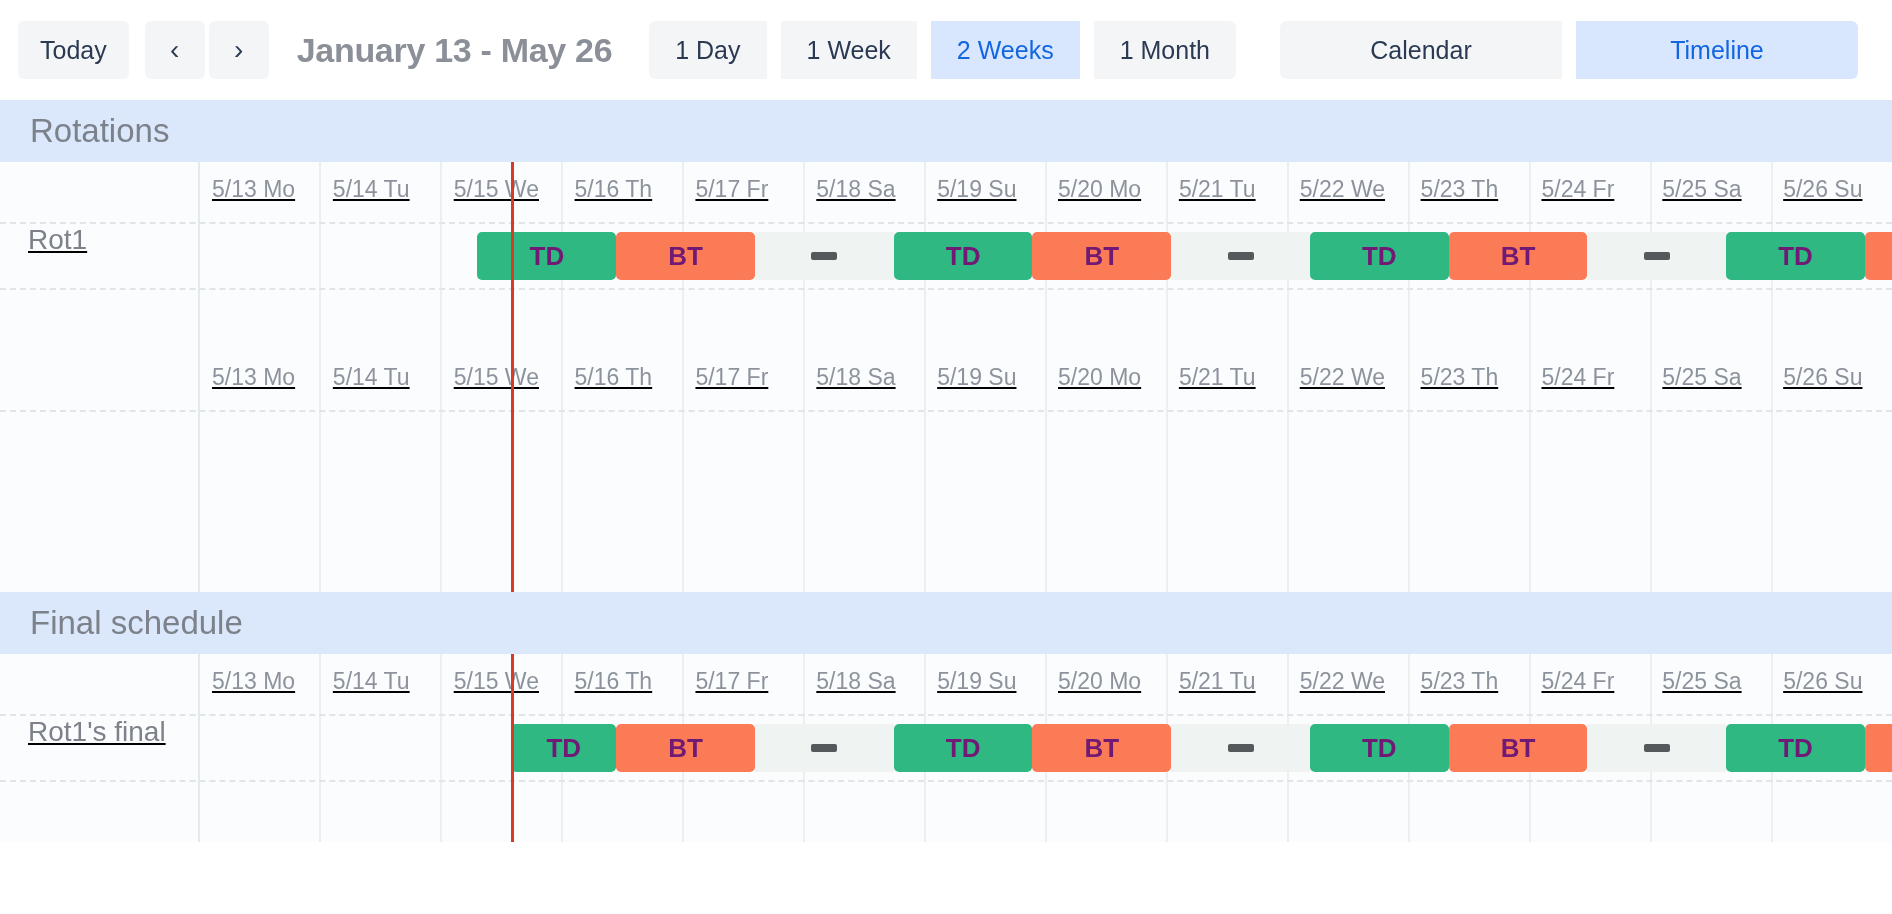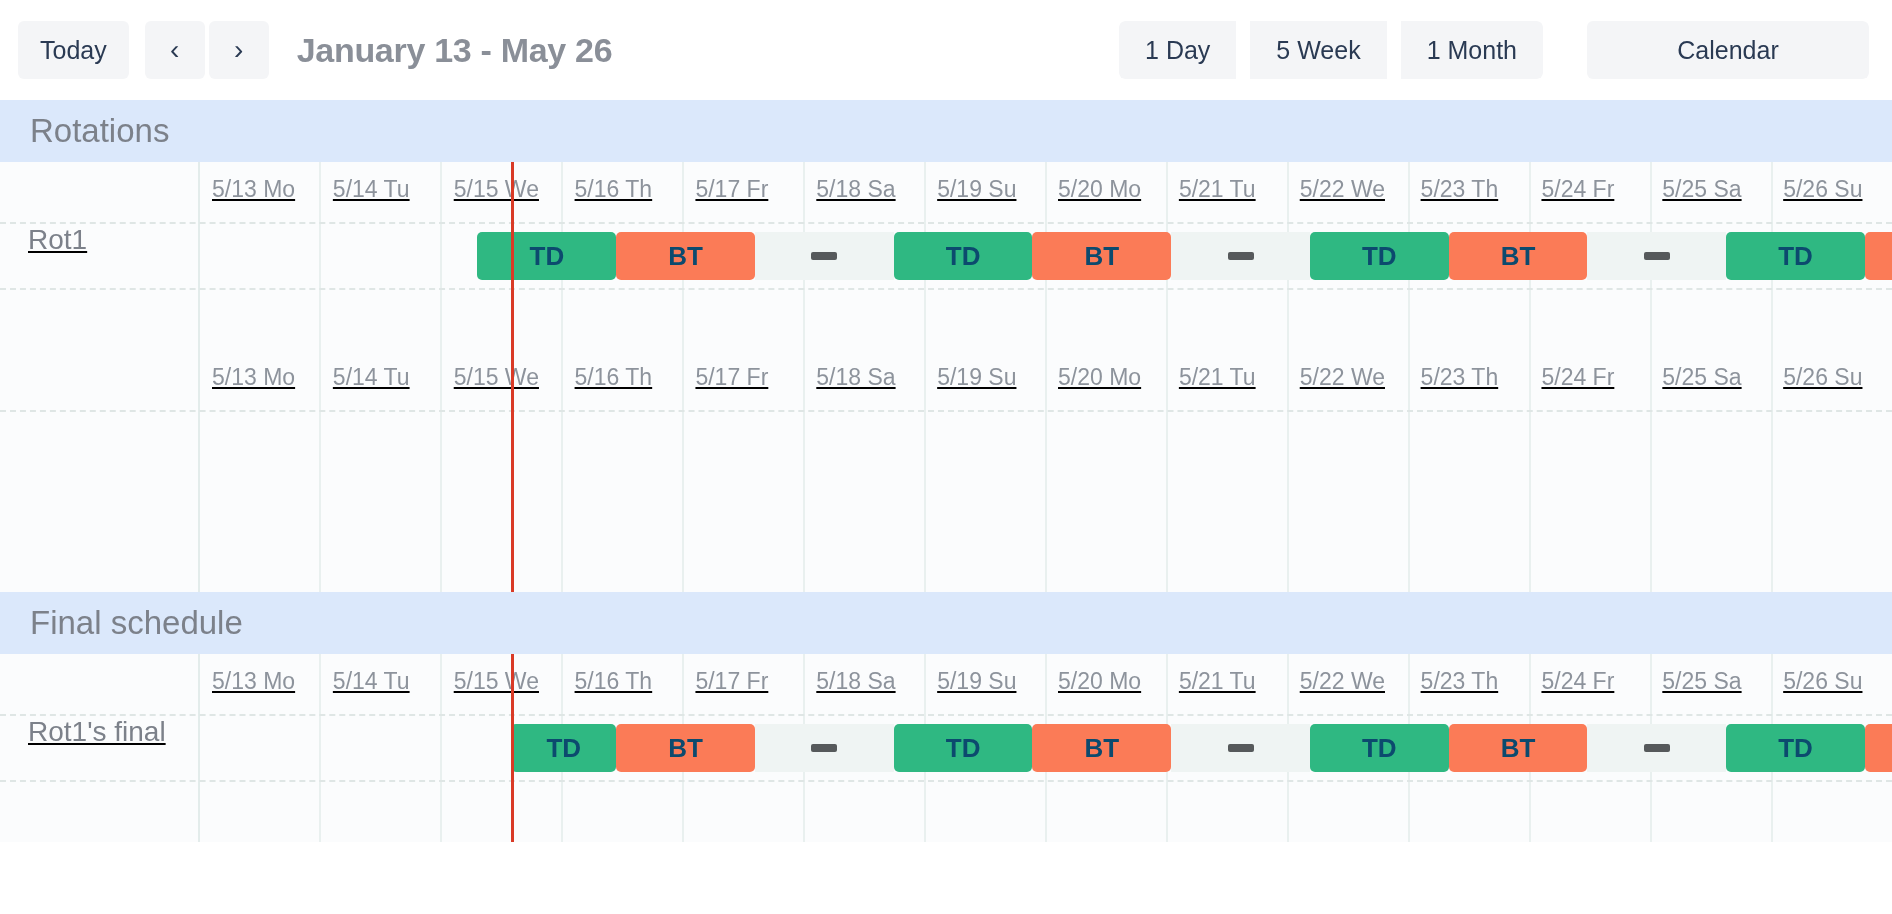--- a/index.html
+++ b/index.html
@@ -57,21 +57,21 @@
     font-size: 25px;
     height: 58px;
     padding: 0 26px;
     display: flex;
     align-items: center;
     justify-content: center;
     cursor: pointer;
     white-space: nowrap;
   }
   .seg.active { background: #d8e7fd; color: #1366e0; }
-  .seg-group.right { margin-left: 44px; margin-right: 5px; }
+  .seg-group.right { margin-left: 44px; margin-right: 16px; }
   .seg-group.right .seg { min-width: 282px; }
   .seg-group.left .seg:first-child { border-radius: 6px 0 0 6px; }
   .seg-group.left .seg:last-child { border-radius: 0 6px 6px 0; }
   .seg-group.right .seg:first-child { border-radius: 6px 0 0 6px; }
   .seg-group.right .seg:last-child { border-radius: 0 6px 6px 0; }
 
   
   .timeline { position: relative; }
   .section-header {
     background: #dbe8fb;
@@ -143,21 +143,21 @@
   .pad-row.short { height: 60px; }
 
   .evt {
     position: absolute;
     top: 8px;
     height: 48px;
     border-radius: 5px;
     display: flex;
     align-items: center;
     justify-content: center;
-    color: #0c4a6e;
+    color: #701a75;
     font-size: 26px;
     font-weight: bold;
     cursor: pointer;
     overflow: hidden;
   }
   .evt.td { background: #2fb882; }
   .evt.bt { background: #fb7b57; }
   .gap {
     position: absolute;
     top: 8px;
@@ -186,25 +186,27 @@
 
 <div class="toolbar">
   <button class="btn btn-today">Today</button>
   <div class="nav-group">
     <button class="btn btn-nav">‹</button>
     <button class="btn btn-nav">›</button>
   </div>
   <div class="range-title">January 13 - May 26</div>
   <div class="seg-group left">
     <button class="seg">1 Day</button>
-    <button class="seg">5 Week</button>
+    <button class="seg">1 Week</button>
+    <button class="seg active">2 Weeks</button>
     <button class="seg">1 Month</button>
   </div>
   <div class="seg-group right">
     <button class="seg">Calendar</button>
+    <button class="seg active">Timeline</button>
   </div>
 </div>
 
 <div class="timeline" id="timeline-root">
     <div class="section-header">
       <span>Rotations</span>
     </div>
     <div class="grid-block">
       <div class="cols">
         <div class="label-col"></div>

